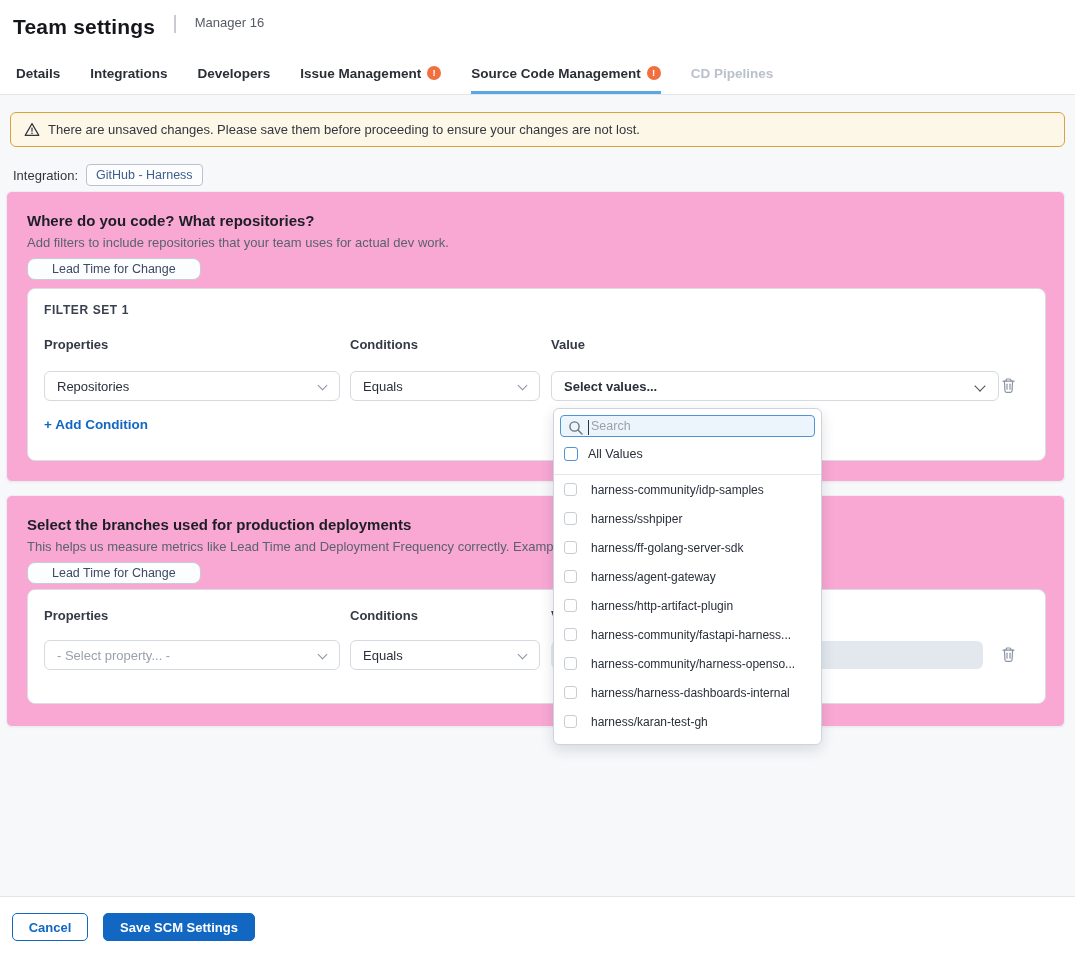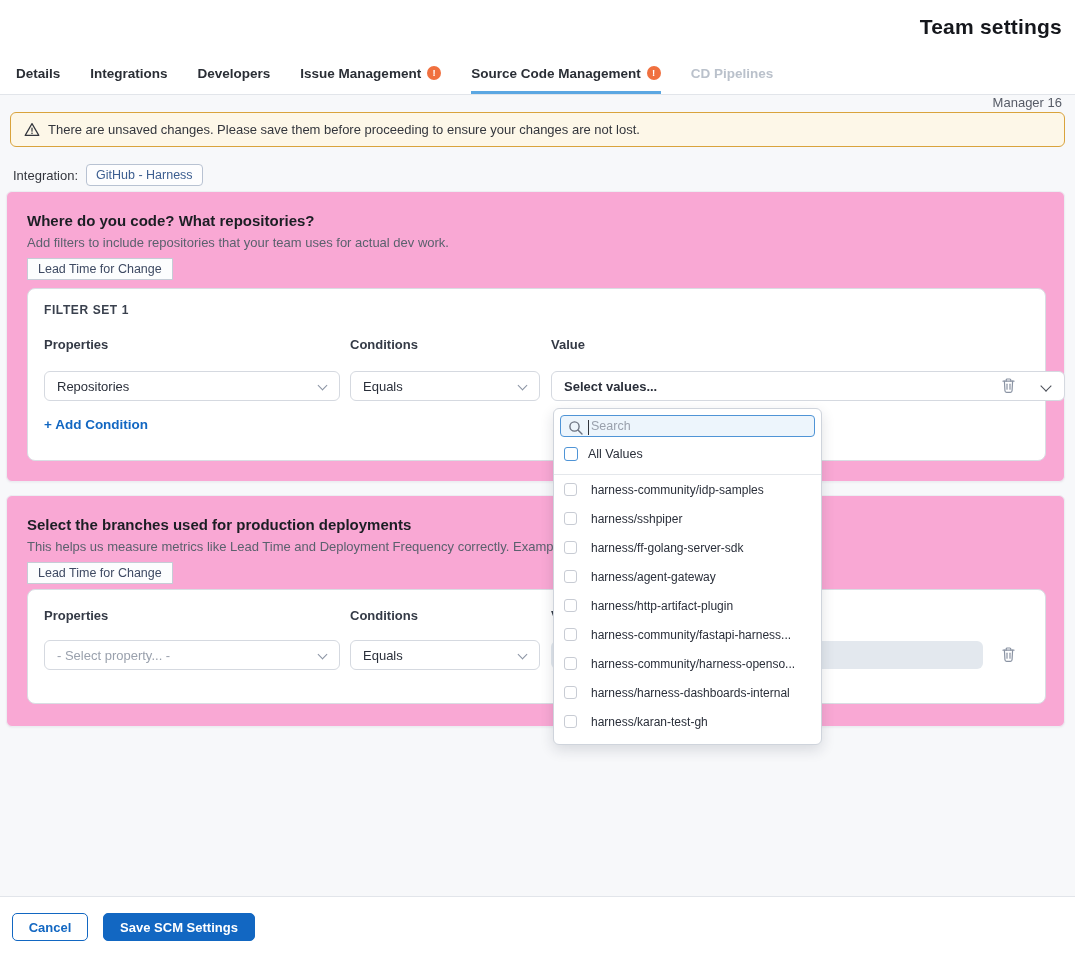--- a/index.html
+++ b/index.html
@@ -6,21 +6,21 @@
   html,body { width:1075px; height:954px; overflow:hidden; }
   body {
     font-family:"Liberation Sans", sans-serif;
     background:#f7f8fa;
     position:relative;
     color:#20242e;
   }
 
   
   .header { position:absolute; top:0; left:0; right:0; height:57px; background:#fff; }
-  .title-row { display:flex; align-items:flex-end; gap:19px; padding:15px 13px 0 13px;flex-direction:column; }
+  .title-row { display:flex; align-items:flex-start; gap:19px; padding:15px 13px 0 13px; }
   .page-title { font-size:21px; font-weight:700; color:#15171c; letter-spacing:.2px; }
   .title-divider { width:1.5px; height:18px; background:#c8ccd2; }
   .page-subtitle { font-size:13px; color:#565b66; }
 
   .tabs-row {
     position:absolute; top:57px; left:0; right:0; height:38px;
     background:#fff; border-bottom:1px solid #e2e5ea;
     display:flex; align-items:stretch; gap:30px; padding:0 16px;
   }
   .tab {
@@ -57,22 +57,22 @@
     position:absolute; left:6px; right:10px; background:#f9a8d4;
     border:1px solid #eceef2; border-radius:6px;
     box-shadow:0 1px 2px rgba(20,30,50,.04);
   }
   .card1 { top:191px; height:291px; }
   .card2 { top:495px; height:232px; }
   .card-title { position:absolute; left:20px; top:20px; font-size:15px; font-weight:700; color:#1b1e24; }
   .card-subtitle { position:absolute; left:20px; top:43px; font-size:13px; color:#5b616e; white-space:nowrap; }
   .metric-chip {
     position:absolute; left:20px; top:66px;
-    border:1px solid #c6ccd6; border-radius:0; background:#fcfdfe;
-    padding:3px 10px; font-size:12.5px; color:#3e4a63;
+    border:1px solid #c6ccd6; border-radius:8px; background:#fcfdfe;
+    padding:3px 24px; font-size:12.5px; color:#3e4a63;
   }
 
   .filter-box {
     position:absolute; left:20px; right:18px;
     border:1px solid #d9dde3; border-radius:8px; background:#fff;
   }
   .card1 .filter-box { top:96px; height:173px; }
   .card2 .filter-box { top:93px; height:115px; }
 
   .filter-set-label { position:absolute; left:16px; top:14px; font-size:12px; font-weight:700; letter-spacing:.05em; color:#3a414e; }
@@ -86,21 +86,21 @@
   .select {
     position:absolute; height:30px; background:#fff;
     border:1px solid #d5d9e0; border-radius:6px;
     display:flex; align-items:center; padding:0 26px 0 12px;
     font-size:13px; color:#2a2f3a; cursor:pointer;
   }
   .card1 .select { top:82px; }
   .card2 .select { top:50px; }
   .sel-properties { left:16px; width:296px; }
   .sel-conditions { left:322px; width:190px; }
-  .sel-value { left:523px; width:514px; font-weight:600; }
+  .sel-value { left:523px; width:448px; font-weight:600; }
   .select.placeholder { color:#9aa1ad; }
   .chevron {
     position:absolute; right:13px; top:10px; width:7px; height:7px;
     border-right:1.6px solid #8a93a3; border-bottom:1.6px solid #8a93a3;
     transform:rotate(45deg);
   }
   .sel-value .chevron { width:8px; height:8px; border-color:#4a4f58; right:14px; }
 
   .disabled-input {
     position:absolute; left:523px; top:51px; width:432px; height:28px;

